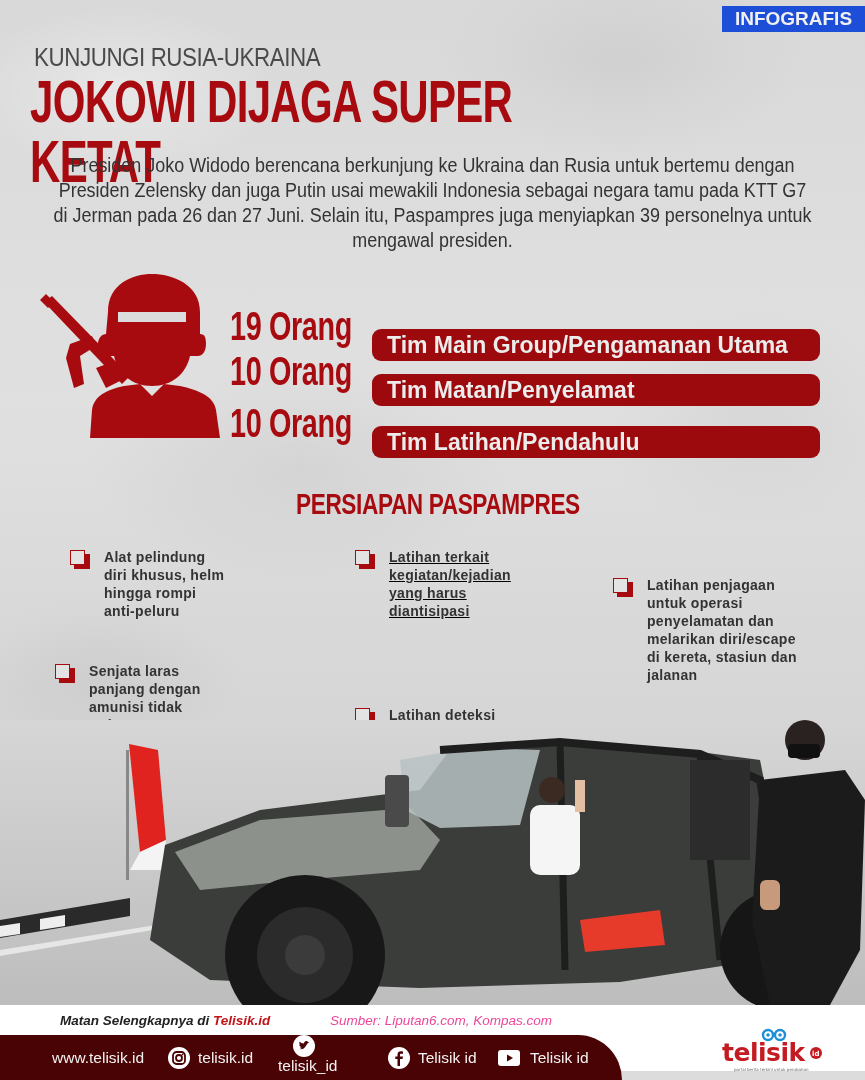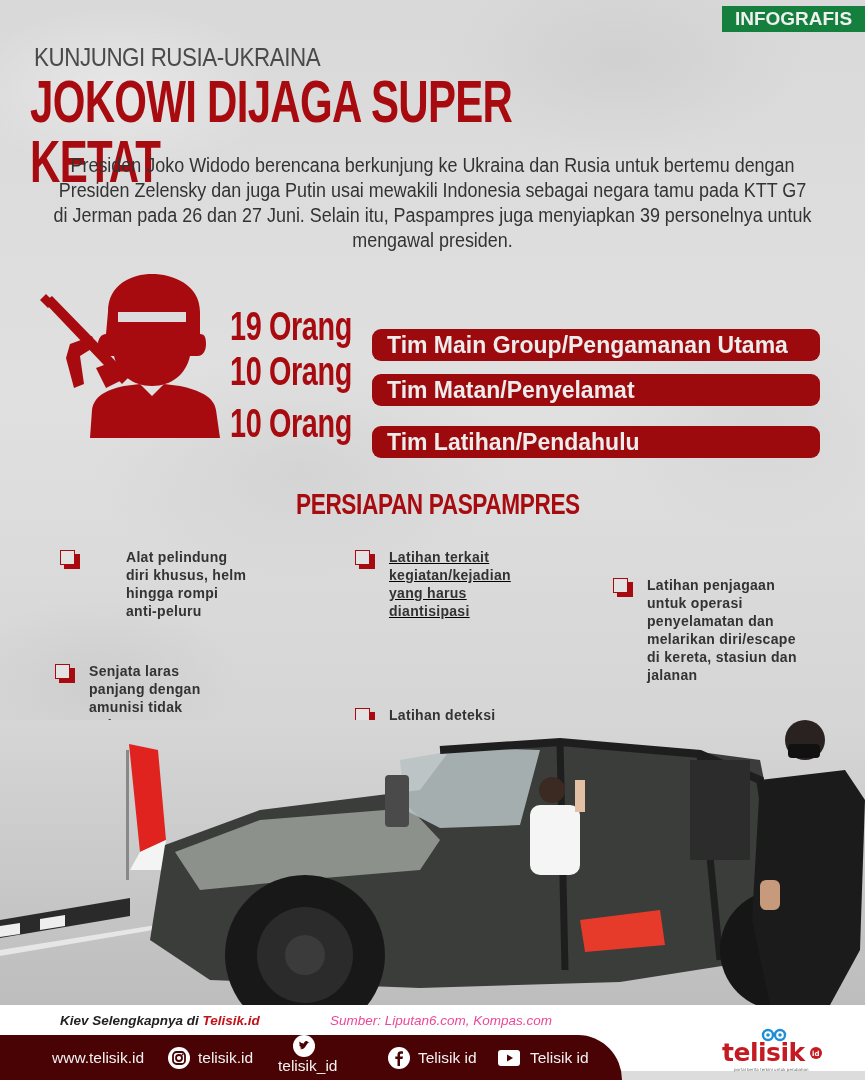--- a/index.html
+++ b/index.html
@@ -14,21 +14,21 @@
     background:
       radial-gradient(ellipse 220px 120px at 120px 90px, rgba(255,255,255,0.35), transparent 70%),
       radial-gradient(ellipse 260px 140px at 620px 60px, rgba(180,180,180,0.25), transparent 70%),
       radial-gradient(ellipse 300px 160px at 300px 470px, rgba(190,190,190,0.3), transparent 70%),
       radial-gradient(ellipse 240px 160px at 760px 420px, rgba(200,200,200,0.35), transparent 70%),
       radial-gradient(ellipse 200px 120px at 100px 680px, rgba(185,185,185,0.3), transparent 70%),
       linear-gradient(180deg, #d9d9d9 0%, #e0e0e0 40%, #d6d6d6 70%, #d3d3d3 100%);
   }
   .badge {
     position: absolute; left: 722px; top: 6px; width: 143px; height: 26px;
-    background: #15803d; color: #f0f0f0;
+    background: #1d4ed8; color: #f0f0f0;
     font-weight: bold; font-size: 19px; line-height: 26px;
     text-align: center; letter-spacing: 0px;
   }
   .kicker {
     position: absolute; left: 34px; top: 42px;
     font-family: "Liberation Sans", sans-serif; font-size: 26px;
     color: #4a4a4a; transform: scaleX(0.86); transform-origin: left top;
     letter-spacing: -0.5px;
   }
   .title {
@@ -125,21 +125,21 @@
   <span class="team-count">10 Orang</span>
   <span class="team-pill">Tim Matan/Penyelamat</span>
 </div>
 <div class="team-row" style="top:403px;">
   <span class="team-count">10 Orang</span>
   <span class="team-pill">Tim Latihan/Pendahulu</span>
 </div>
 
 <div class="section-title">PERSIAPAN PASPAMPRES</div>
 
-<div class="prep" style="left:60px; top:548px;gap:32px;">
+<div class="prep" style="left:70px; top:548px;">
   <div class="checkbox">
       <div class="back"></div>
       <div class="front"></div>
     </div>
   <div class="prep-text">Alat pelindung
 diri khusus, helm
 hingga rompi
 anti-peluru</div>
 </div>
 <div class="prep" style="left:355px; top:548px;text-decoration:underline;">
@@ -225,21 +225,21 @@
   <circle cx="305" cy="235" r="20" fill="#3b3b3b"></circle>
   <circle cx="780" cy="230" r="60" fill="#161616"></circle>
 
   <circle cx="805" cy="20" r="20" fill="#2a2220"></circle>
   <rect x="788" y="24" width="32" height="14" rx="4" fill="#111"></rect>
   <polygon points="760,60 845,50 865,80 860,230 830,285 770,285 752,200" fill="#1b1b1b"></polygon>
   <rect x="760" y="160" width="20" height="30" rx="6" fill="#c69a7a"></rect>
 </svg>
 
 <div class="credit-bar">
-  <span class="read-more"><span>Kiev Selengkapnya di </span><span class="brand">Telisik.id</span></span>
+  <span class="read-more"><span>Matan Selengkapnya di </span><span class="brand">Telisik.id</span></span>
   <span class="source">Sumber: Liputan6.com, Kompas.com</span>
 </div>
 
 <div class="footer">
   <div class="footer-band"></div>
   <div class="social" style="left:52px;">
     <span>www.telisik.id</span>
   </div>
   <div class="social" style="left:168px;">
     <svg class="social-icon" viewBox="0 0 22 22">

